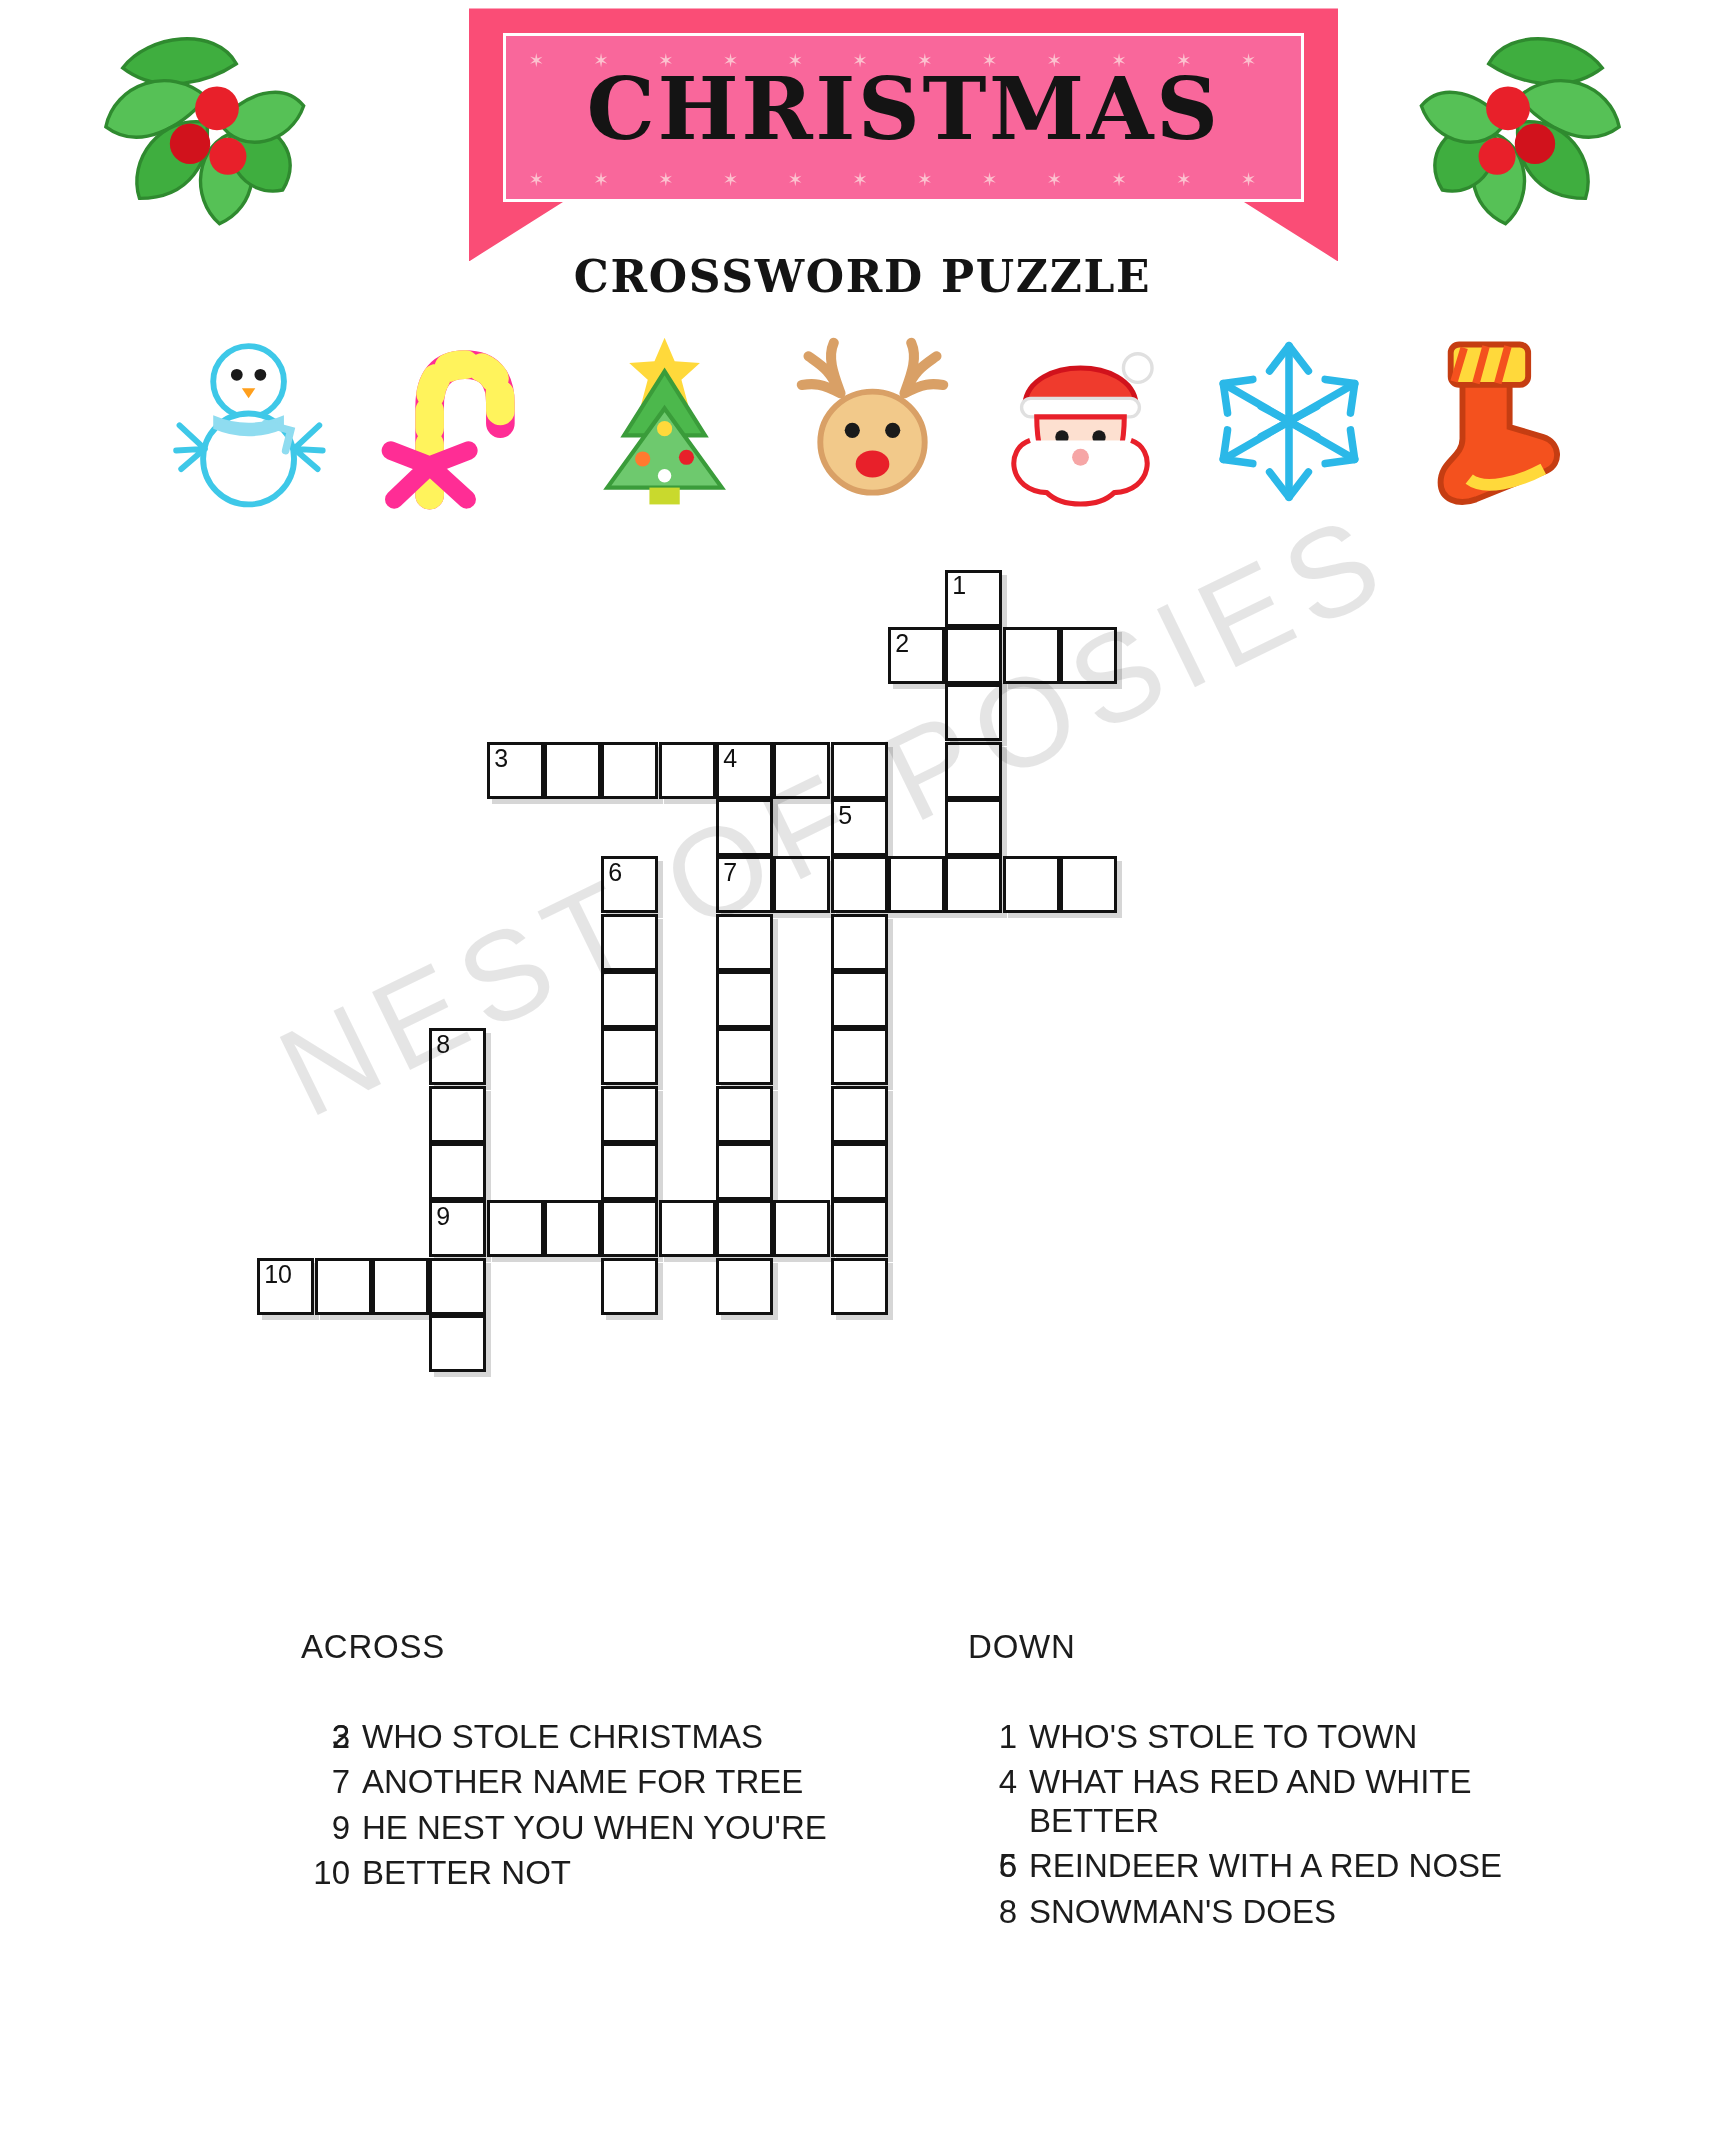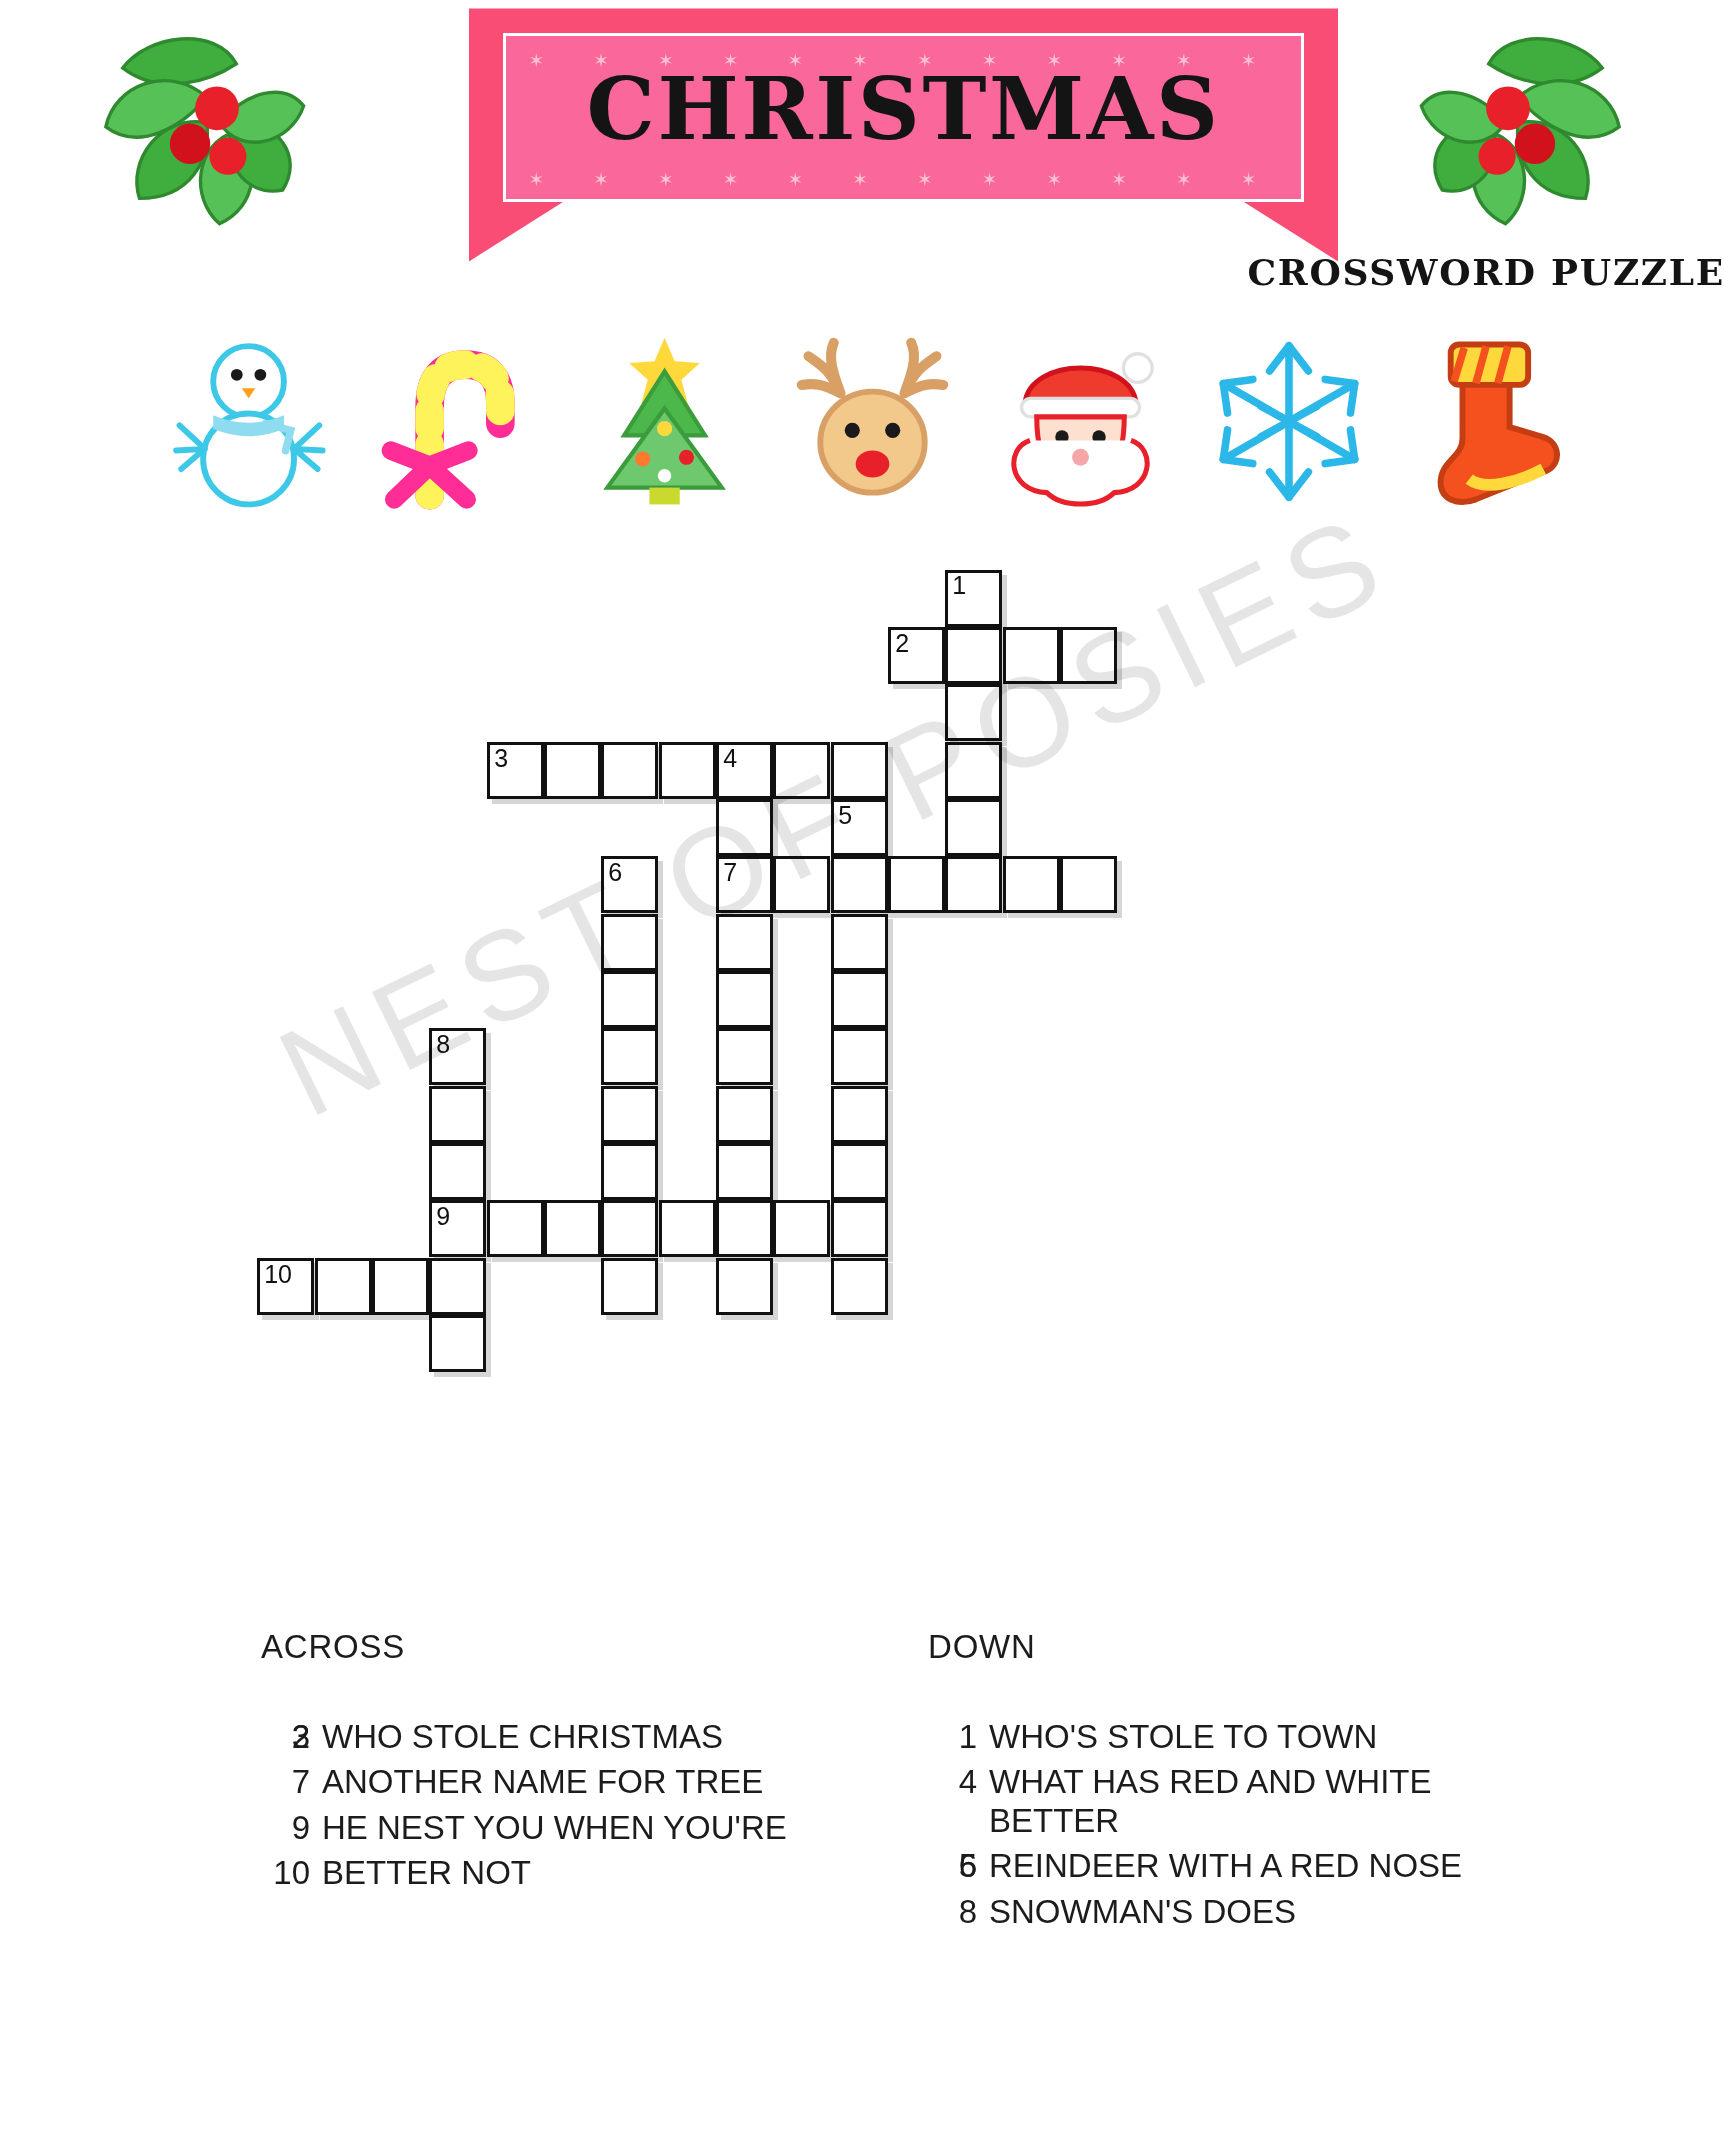--- a/index.html
+++ b/index.html
@@ -69,24 +69,24 @@
     letter-spacing: 22px;
   }
   .star-row.top { top: 13.5px; }
   .star-row.bottom { bottom: 8.4px; }
 
   .subtitle {
     position: absolute;
     left: 0;
     top: 251px;
     width: 100%;
-    text-align: right;
+    text-align: center;
     font-family: "DejaVu Serif", serif;
     font-weight: bold;
-    font-size: 36px;
+    font-size: 44px;
     letter-spacing: 1.7px;
     color: #141414;
   }
 
   
   .holly { position: absolute; }
   .holly.left { left: 89px; top: 17px; }
   .holly.right { left: 1375px; top: 17px; }
 
   
@@ -152,21 +152,21 @@
 
   
   .clues {
     position: absolute;
     top: 1628px;
     left: 0;
     width: 1725px;
     font-size: 33px;
     color: #1c1c1c;
   }
-  .clue-col { position: absolute; top: 0; }
+  .clue-col { position: absolute; top: 0; margin-left: 40px; }
   .clue-col.across { left: 261px; width: 590px; }
   .clue-col.down { left: 928px; width: 624px; }
   .clue-heading {
     font-size: 33px;
     letter-spacing: 0.8px;
     margin-bottom: 52px;
   }
   .clue-item {
     position: relative;
     padding-left: 61px;

